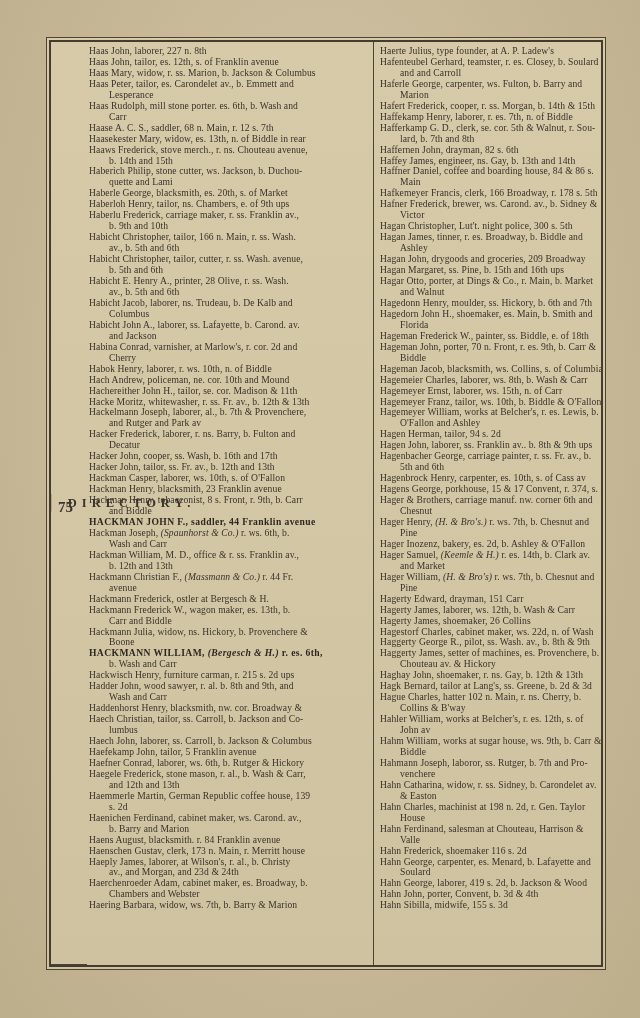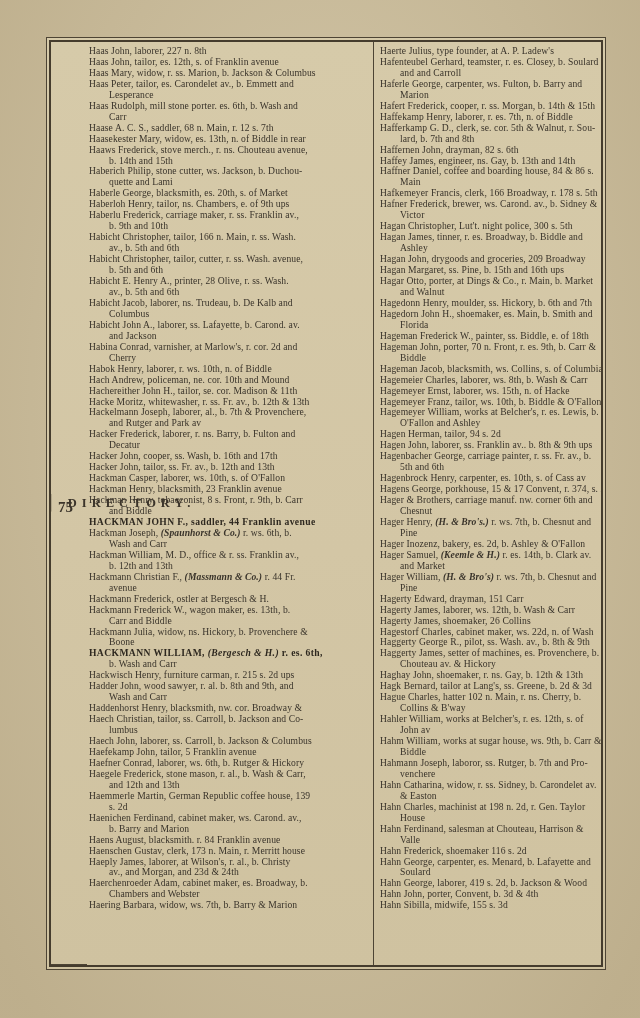--- a/index.html
+++ b/index.html
@@ -63,21 +63,21 @@
   .col-right{flex:1;padding-left:6px;}
   .line{
     font-size:9.6px;
     line-height:10.95px;
     white-space:nowrap;
     color:#39332a;
     letter-spacing:.1px;
   }
   .line.cont{padding-left:20px;}
   .line.bold{font-weight:bold;letter-spacing:.4px;color:#2e281f;}
-  .line i{font-style:italic;font-weight:bold;}
+  .line i{font-style:italic;font-weight:normal;}
   .line.bold i{font-weight:bold;}
 </style>
 </head>
 <body>
 
 <div class="page-frame">
   <div class="page-inner">
 
     <div class="running-head">
       <div class="head-center">
@@ -195,21 +195,21 @@
           <div class="line">Hagar Otto, porter, at Dings &amp; Co., r. Main, b. Market</div>
           <div class="line cont">and Walnut</div>
           <div class="line">Hagedonn Henry, moulder, ss. Hickory, b. 6th and 7th</div>
           <div class="line">Hagedorn John H., shoemaker, es. Main, b. Smith and</div>
           <div class="line cont">Florida</div>
           <div class="line">Hageman Frederick W., painter, ss. Biddle, e. of 18th</div>
           <div class="line">Hageman John, porter, 70 n. Front, r. es. 9th, b. Carr &amp;</div>
           <div class="line cont">Biddle</div>
           <div class="line">Hageman Jacob, blacksmith, ws. Collins, s. of Columbia</div>
           <div class="line">Hagemeier Charles, laborer, ws. 8th, b. Wash &amp; Carr</div>
-          <div class="line">Hagemeyer Ernst, laborer, ws. 15th, n. of Hacke</div>
+          <div class="line">Hagemeyer Ernst, laborer, ws. 15th, n. of Carr</div>
           <div class="line">Hagemeyer Franz, tailor, ws. 10th, b. Biddle &amp; O'Fallon</div>
           <div class="line">Hagemeyer William, works at Belcher's, r. es. Lewis, b.</div>
           <div class="line cont">O'Fallon and Ashley</div>
           <div class="line">Hagen Herman, tailor, 94 s. 2d</div>
           <div class="line">Hagen John, laborer, ss. Franklin av.. b. 8th &amp; 9th ups</div>
           <div class="line">Hagenbacher George, carriage painter, r. ss. Fr. av., b.</div>
           <div class="line cont">5th and 6th</div>
           <div class="line">Hagenbrock Henry, carpenter, es. 10th, s. of Cass av</div>
           <div class="line">Hagens George, porkhouse, 15 &amp; 17 Convent, r. 374, s. 2d</div>
           <div class="line">Hager &amp; Brothers, carriage manuf. nw. corner 6th and</div>

